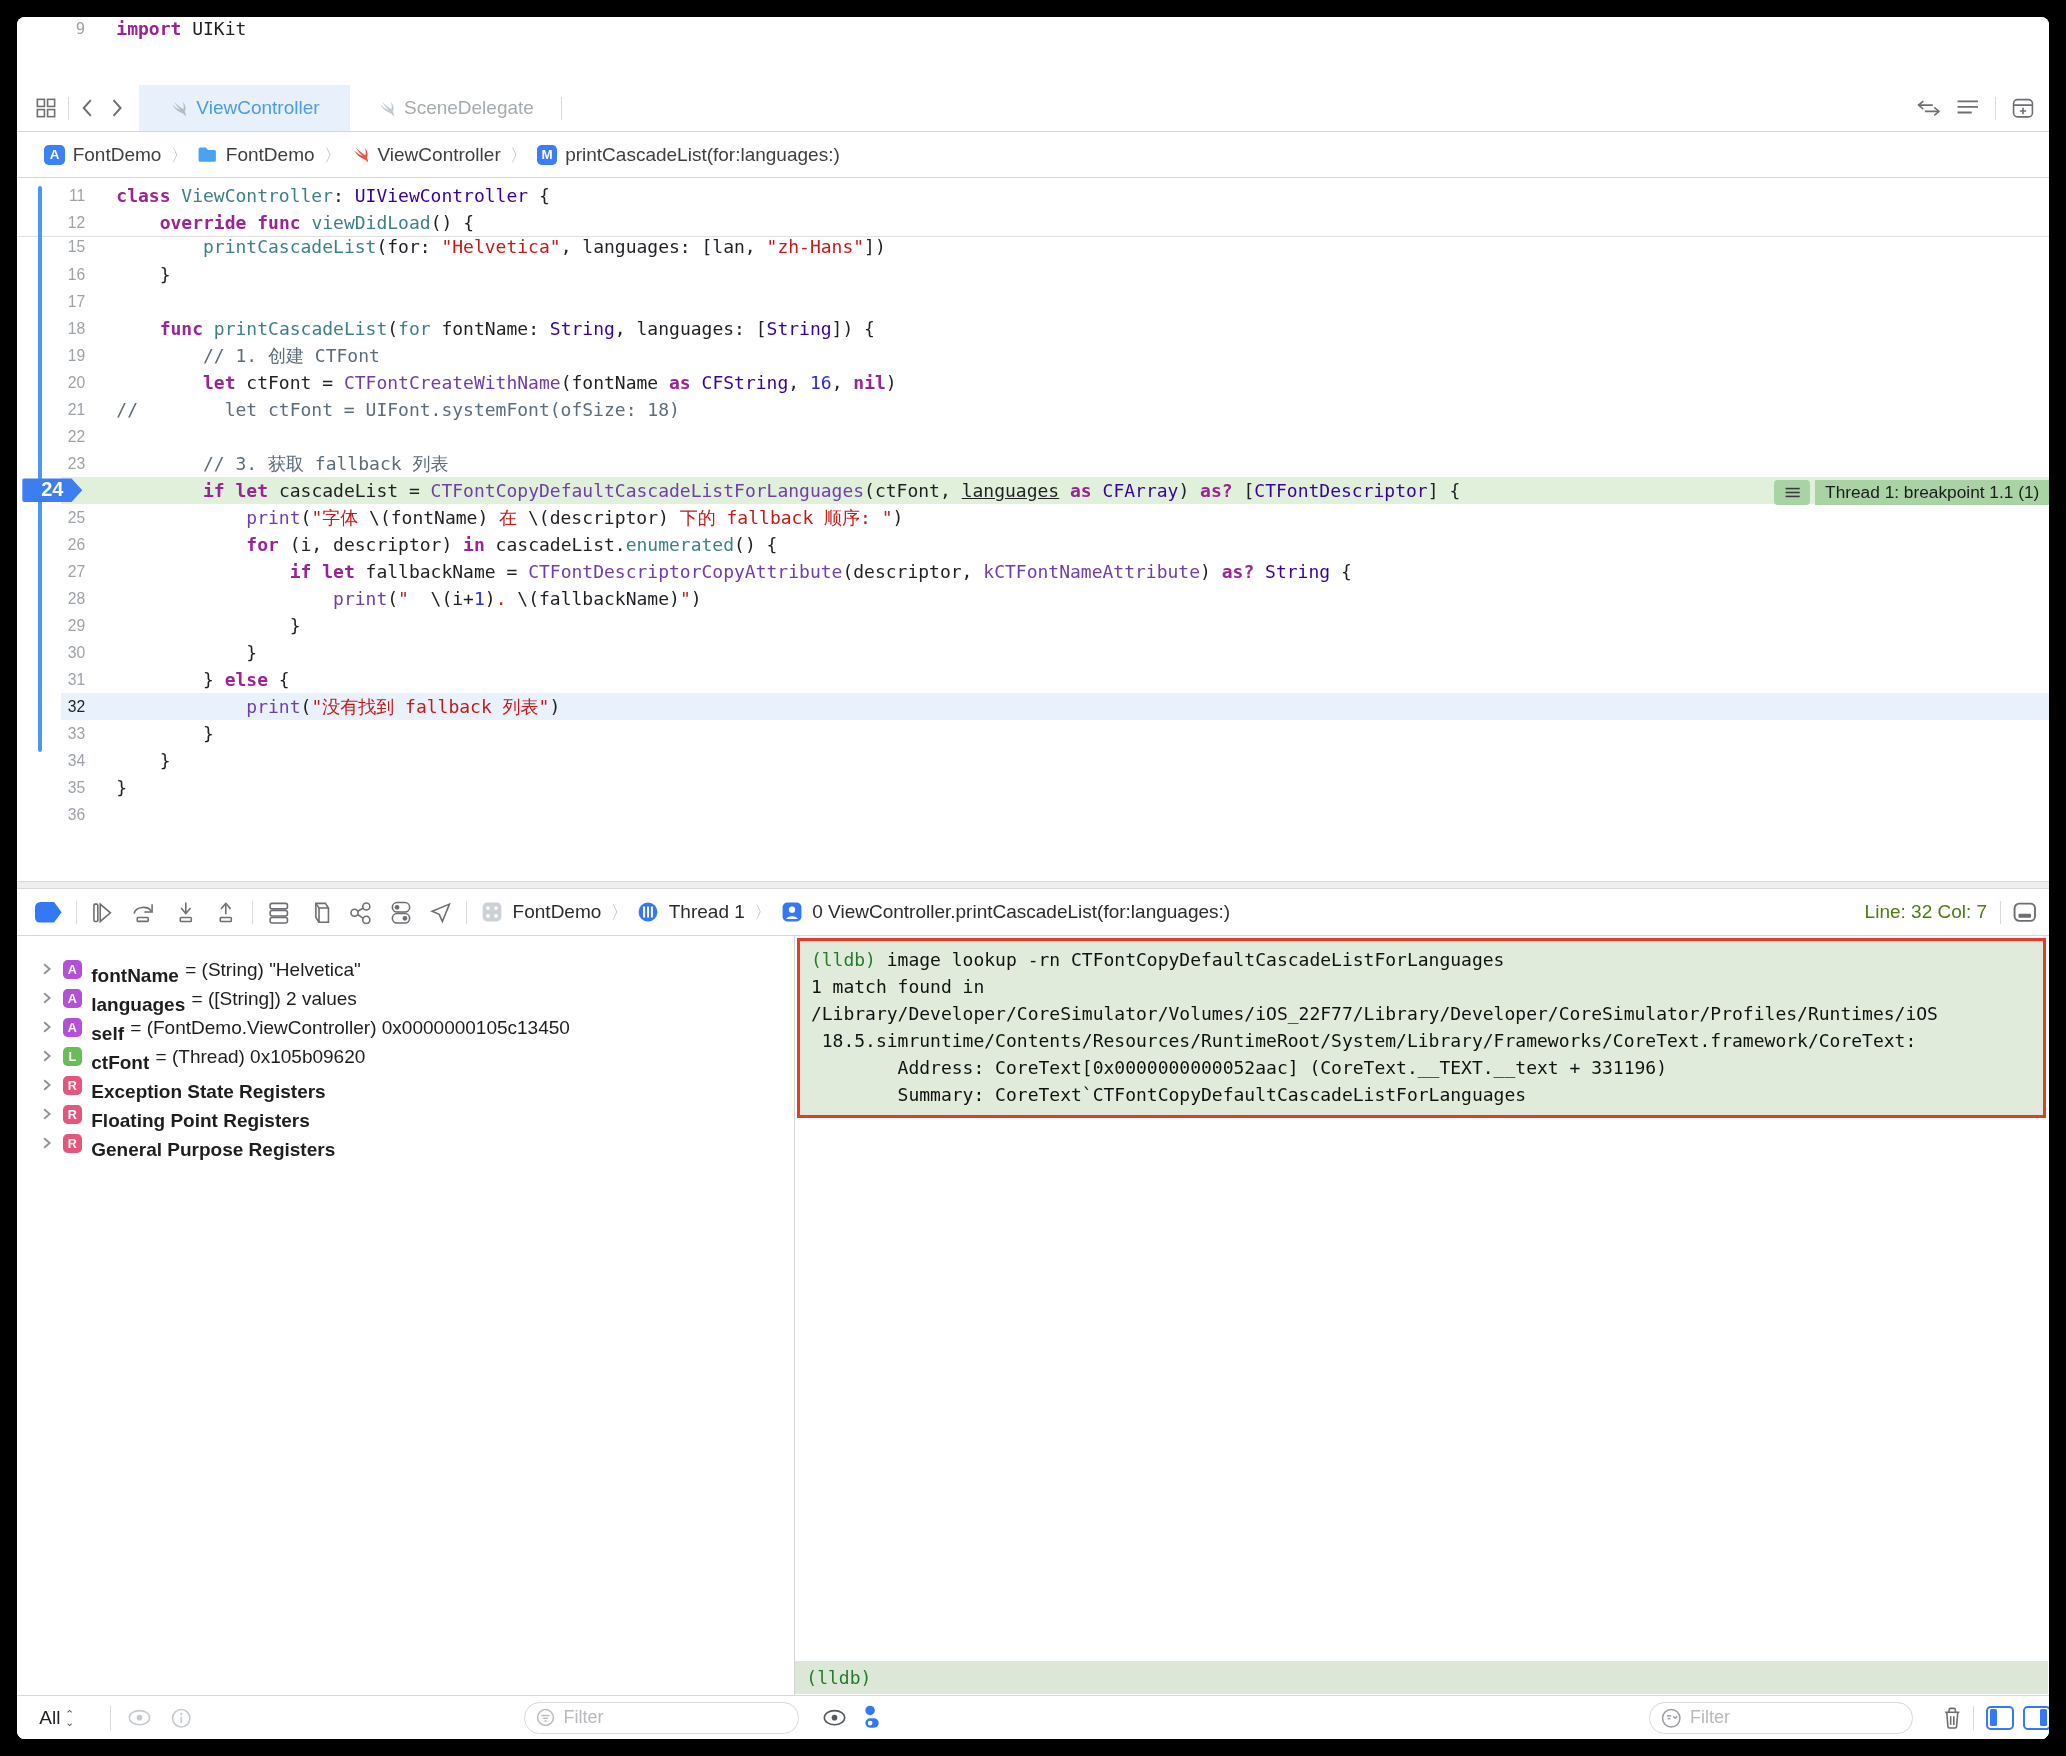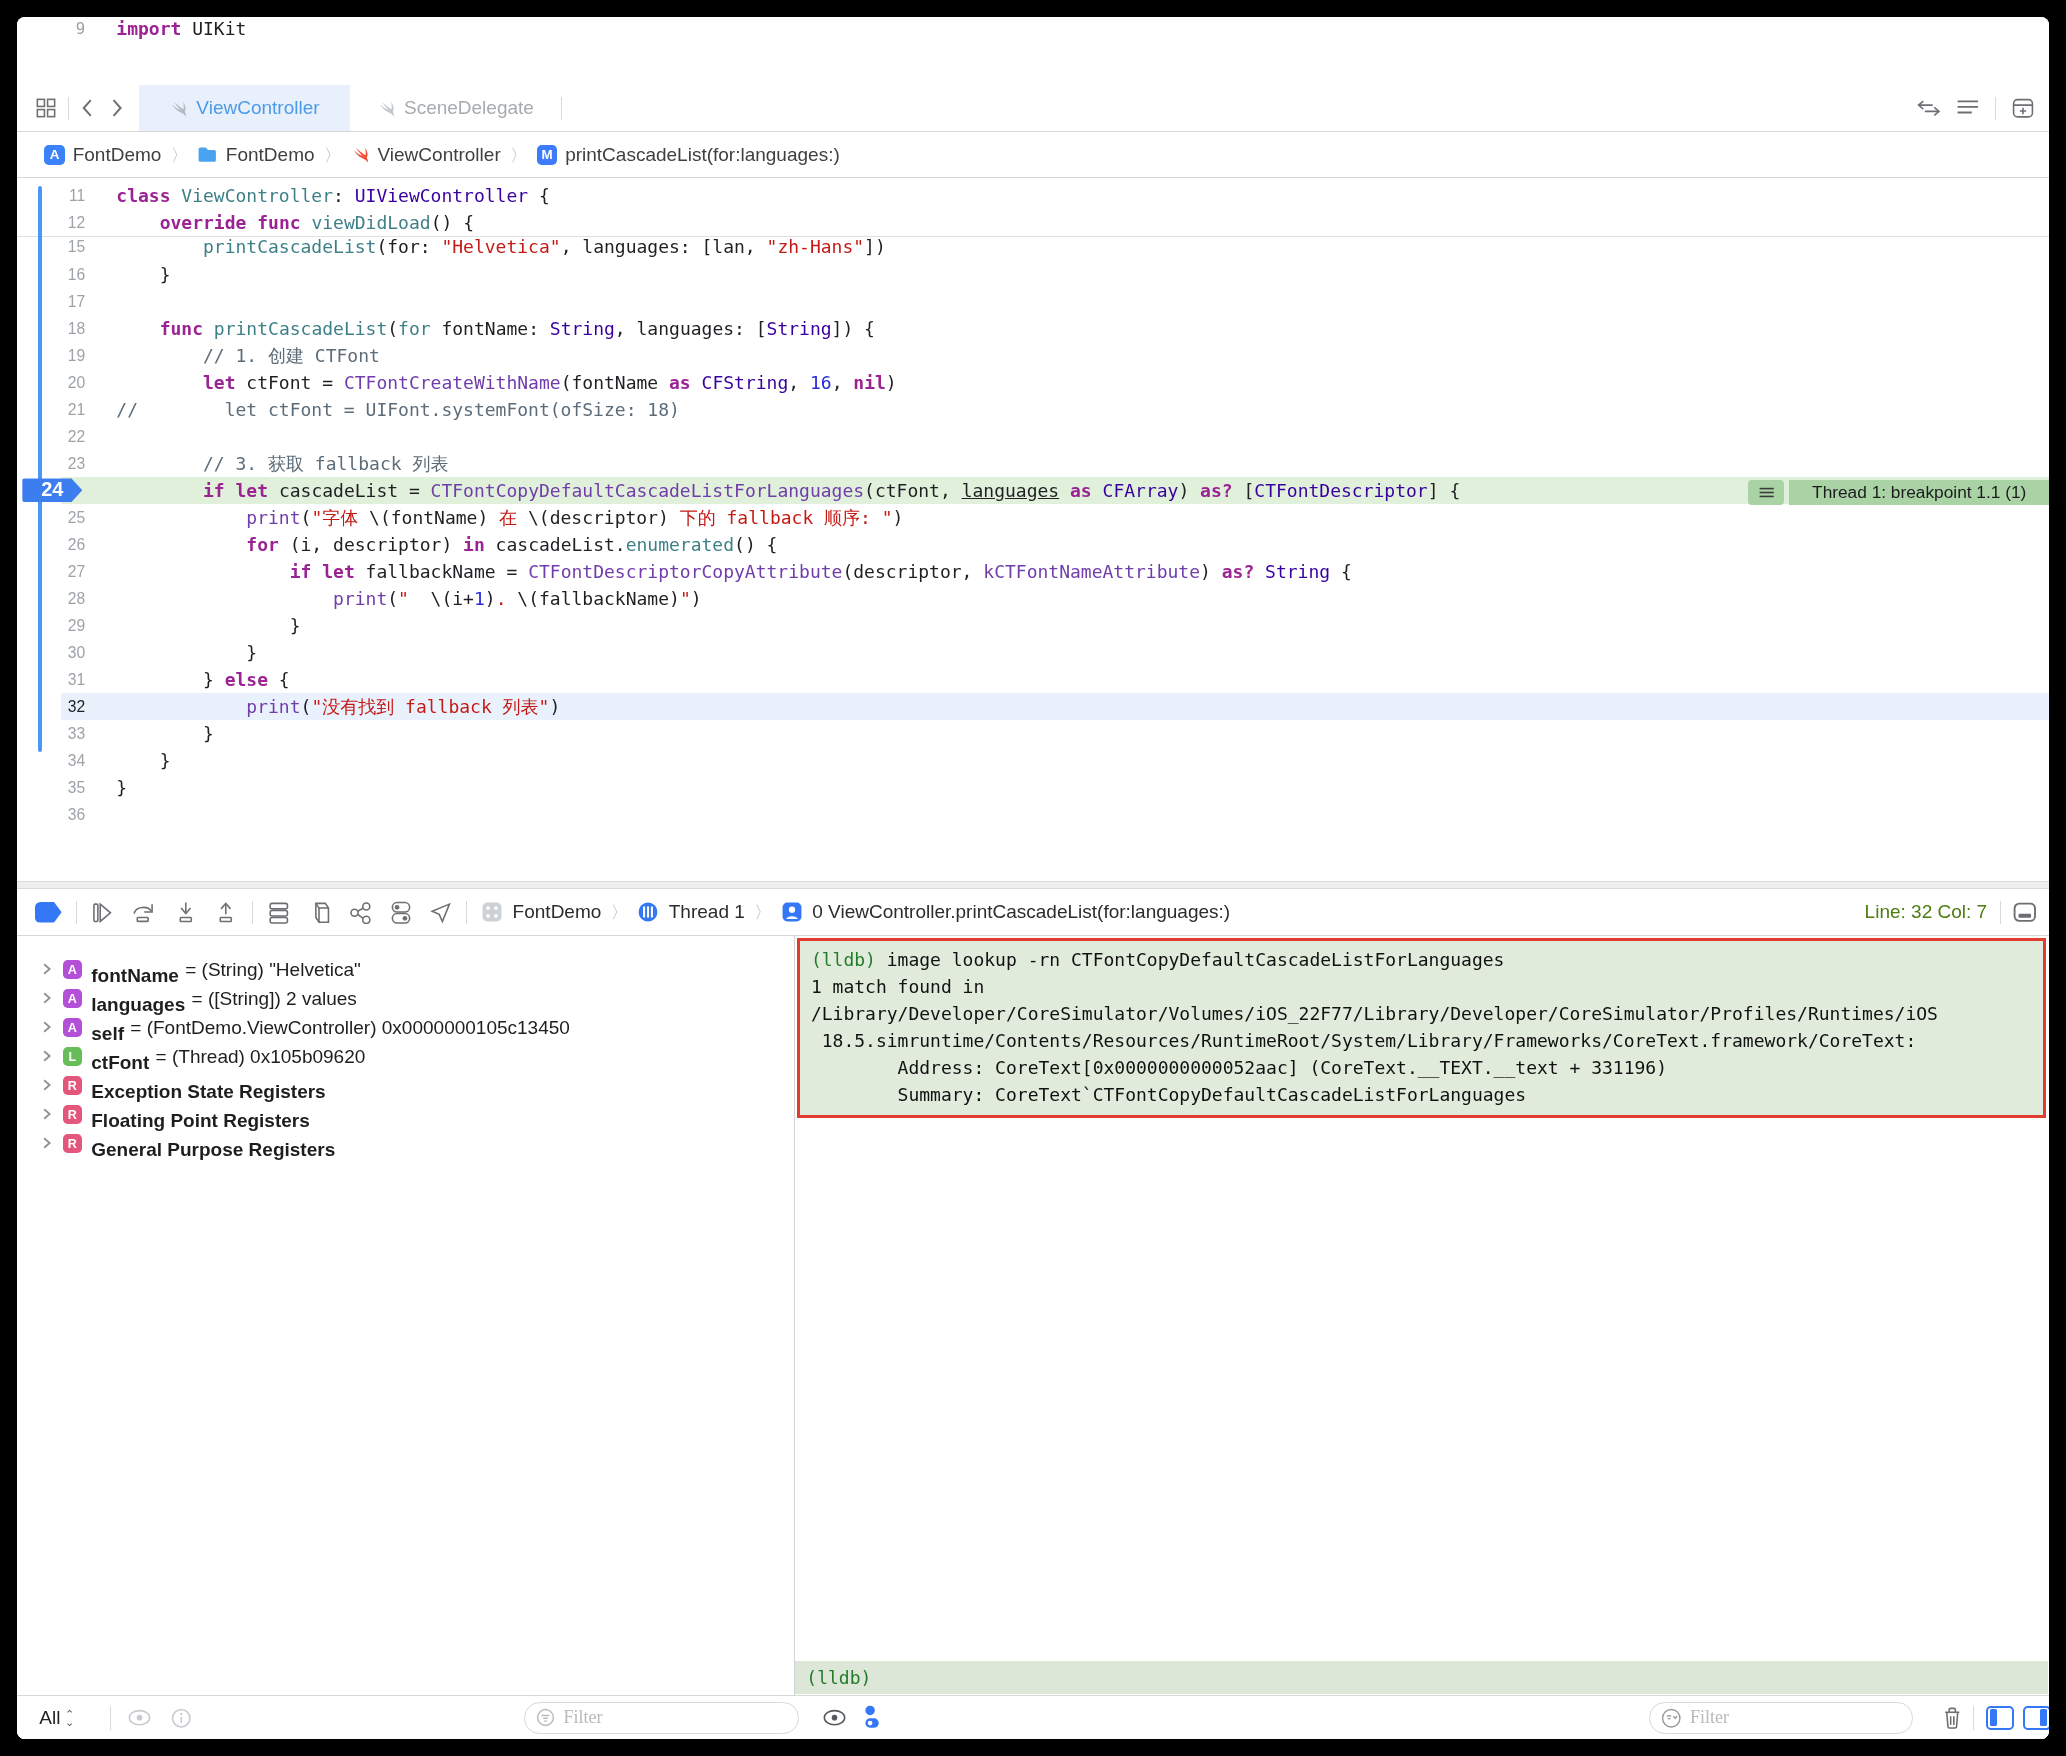--- a/index.html
+++ b/index.html
@@ -32,21 +32,21 @@
   .code{position:absolute;left:99px;top:0;white-space:pre;font-family:"DejaVu Sans Mono",monospace;font-size:18px;z-index:1;}
   .clipwrap{height:23.6px;overflow:hidden;position:relative;}
   .clipwrap .code-line{margin-top:-3.9px;}
   .pinned-sep{height:0.8px;background:#e0e0e0;}
   .bptag{position:absolute;left:5px;top:1.6px;width:60px;height:23.6px;background:#3c7ef0;color:#fff;font-size:20px;font-weight:600;text-align:center;line-height:23.6px;z-index:4;clip-path:polygon(0 0,82% 0,100% 50%,82% 100%,0 100%);border-radius:3.1px;}
   .tk-p{color:#1f1f24}.tk-k{color:#9b2393;font-weight:700}.tk-t{color:#3e8087}.tk-s{color:#3900a0}
   .tk-f{color:#703daa}.tk-r{color:#c41a16}.tk-n{color:#272ad8}.tk-c{color:#5d6c79}
   .tk-u{color:#1f1f24;text-decoration:underline;}
   .bp-badge{position:absolute;right:0;top:301px;height:24.4px;display:flex;align-items:center;gap:4.7px;z-index:5;}
   .bp-pill{width:36px;height:24.4px;background:#a9d3a4;border-radius:3.9px;display:flex;align-items:center;justify-content:center;color:#2c2c2e;}
-  .bp-label{height:24.4px;background:#a9d3a4;display:flex;align-items:center;padding:0 23px;font-size:17.3px;color:#1c1c1e;}
+  .bp-label{height:24.4px;background:#a9d3a4;display:flex;align-items:center;padding:0 10px;font-size:17.3px;color:#1c1c1e;}
   
   .splitter{position:absolute;left:0;top:864px;width:100%;height:7.9px;background:#efefef;border-top:0.8px solid #d9d9d9;border-bottom:0.8px solid #d9d9d9;box-sizing:border-box;}
   .dbgbar{position:absolute;left:0;top:872px;width:100%;height:47px;background:#fff;border-bottom:0.8px solid #d6d6d6;display:flex;align-items:center;gap:14px;padding:0 12.6px 0 17.3px;box-sizing:border-box;font-size:19px;color:#2c2c2e;}
   .dbgbar .grp{display:flex;align-items:center;gap:17.3px;}
   .dbgbar .crumbtxt{display:flex;align-items:center;gap:9.4px;white-space:nowrap;}
   .linecol{margin-left:auto;display:flex;align-items:center;gap:12.6px;color:#4d7c0f;font-size:19px;}
   .bp-toggle{width:27px;height:20.5px;background:#3478f6;border-radius:5.5px;clip-path:polygon(0 0,72% 0,100% 50%,72% 100%,0 100%);}
   
   .dbgarea{position:absolute;left:0;top:919px;width:100%;height:803px;background:#fff;}
   .vardiv{position:absolute;left:777px;top:0;width:0.8px;height:803px;background:#d4d4d4;}
@@ -58,21 +58,21 @@
   .console{position:absolute;left:778px;top:0;width:1253px;height:803px;background:#fff;}
   .redbox{position:absolute;left:1.6px;top:1.6px;width:1243px;border:3.1px solid #e33b2e;background:#e1ebdb;padding:4.7px 0 7.9px 0;}
   .conline{height:27px;line-height:27px;white-space:pre;font-family:"DejaVu Sans Mono",monospace;font-size:18px;color:#111;padding-left:11px;}
   .lldb{color:#237c2b;}
   .promptband{position:absolute;left:0;top:725px;width:100%;height:33px;background:#dde7d8;display:flex;align-items:center;}
   .promptband .conline{height:auto;line-height:normal;}
   
   .bottombar{position:absolute;left:0;top:759px;width:100%;height:43px;border-top:0.8px solid #d8d8d8;background:#fff;}
   .bb-item{position:absolute;top:0;height:43px;display:flex;align-items:center;}
   .filterpill{height:31.5px;border:1.2px solid #d9d9d9;border-radius:15.7px;display:flex;align-items:center;gap:6.3px;padding:0 11px;box-sizing:border-box;background:#fff;}
-  .filterpill input{border:none;outline:none;font-size:18px;color:#909095;width:100%;background:transparent;font-family:Liberation Serif, serif;}
+  .filterpill input{border:none;outline:none;font-size:18px;color:#909095;width:100%;background:transparent;font-family:Liberation Sans, sans-serif;}
   .filterpill input::placeholder{color:#b9b9be;}
   .paneltgl{width:23.6px;height:20.5px;border:2px solid #3478f6;border-radius:4.7px;position:relative;}
   .paneltgl .fill{position:absolute;top:1.6px;bottom:1.6px;width:7px;background:#3478f6;border-radius:1.6px;}
   .scopechevs{display:flex;flex-direction:column;line-height:7px;font-size:11px;color:#55595e;margin-left:4.7px;}
 </style>
 </head>
 <body>
 
 <div class="window">
 

